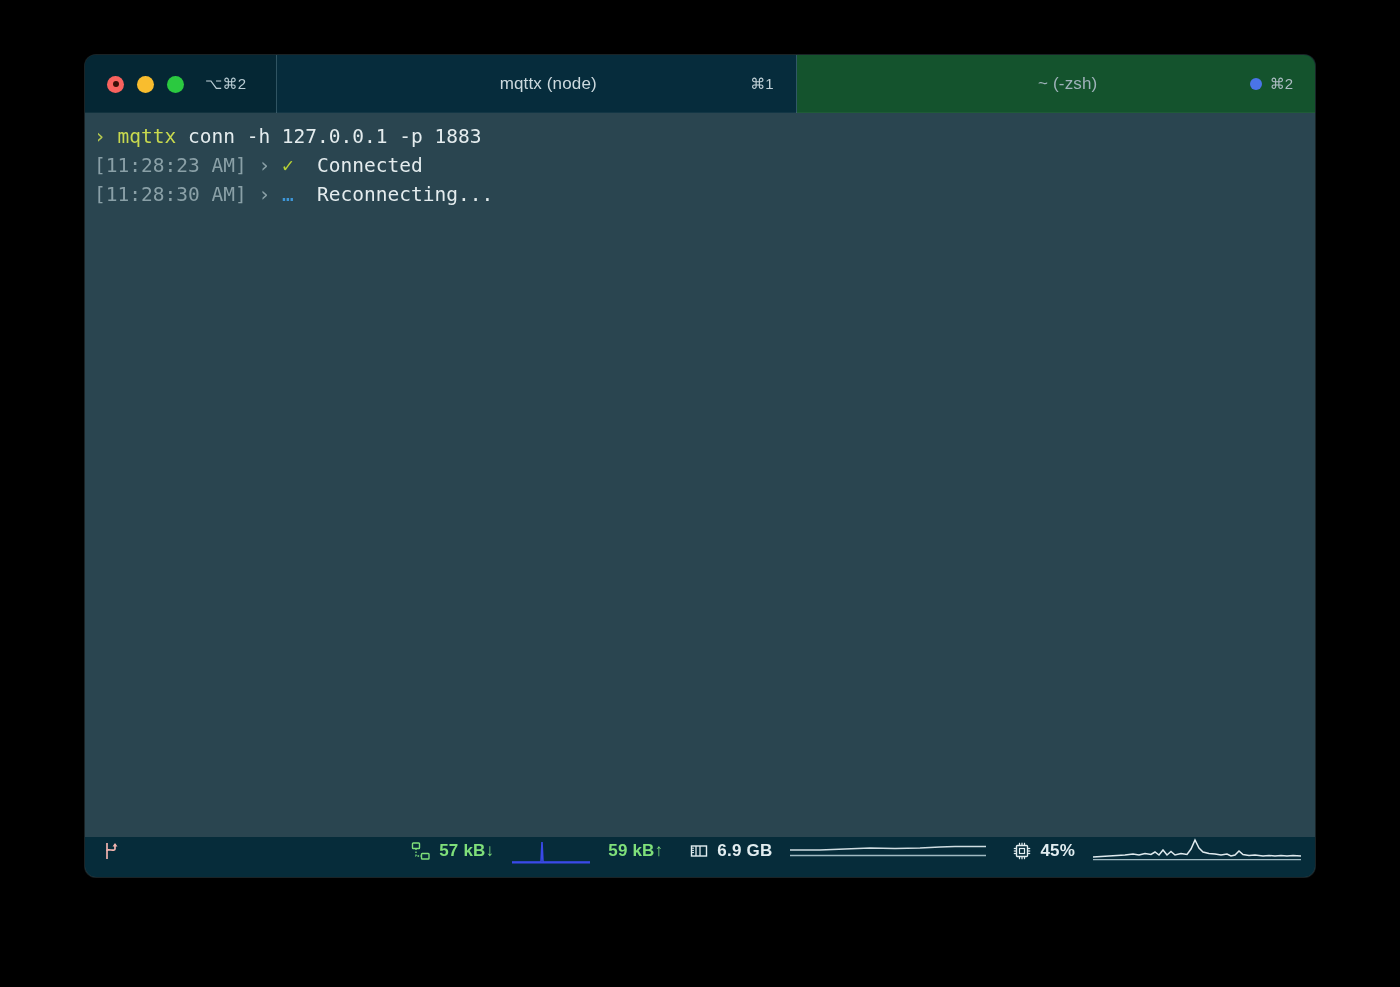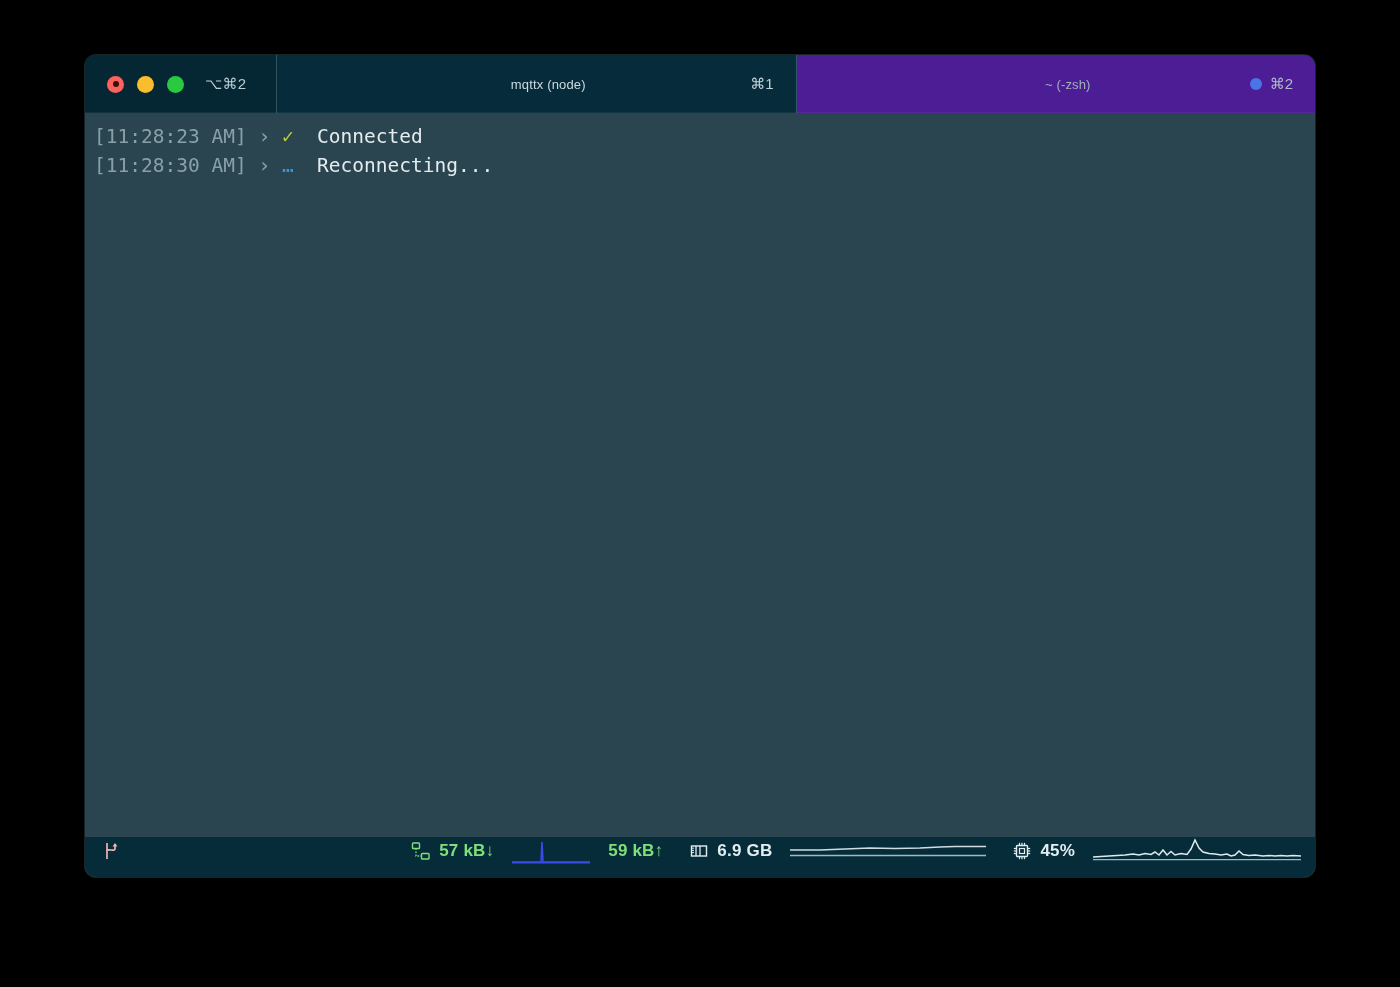--- a/index.html
+++ b/index.html
@@ -90,25 +90,25 @@
     justify-content: center;
     position: relative;
     box-sizing: border-box;
     cursor: default;
   }
   .tab.active {
     background: #062c3c;
     border-right: 1px solid rgba(150,190,205,0.30);
   }
   .tab.inactive {
-    background: #4c1d95;
+    background: #14532d;
   }
   .tab-title {
     color: #ccd9de;
-    font-size: 13px;
+    font-size: 17px;
     letter-spacing: 0.15px;
     white-space: nowrap;
     padding-left: 24px;
   }
   .tab.inactive .tab-title { color: #9fb2ba; }
   .tab-right {
     position: absolute;
     right: 22px;
     top: 50%;
     transform: translateY(-50%);
@@ -210,20 +210,21 @@
       <span class="tab-right">
         <span class="activity-dot"></span>
         <span class="tab-shortcut">⌘2</span>
       </span>
     </div>
 
   </div>
 
   <div id="term">
 
+    <div class="line"><span class="c-prompt">›</span><span class="c-text"> </span><span class="c-cmdname">mqttx</span><span class="c-text"> conn -h 127.0.0.1 -p 1883</span></div>
 
 
     <div class="line"><span class="c-time">[11:28:23 AM]</span><span class="c-sep"> </span><span class="c-sep">›</span><span class="c-sep"> </span><span class="c-ok">✓</span><span class="c-text">  </span><span class="c-text">Connected</span></div>
 
 
     <div class="line"><span class="c-time">[11:28:30 AM]</span><span class="c-sep"> </span><span class="c-sep">›</span><span class="c-sep"> </span><span class="c-pending">…</span><span class="c-text">  </span><span class="c-text">Reconnecting...</span></div>
 
 
   </div>
 

